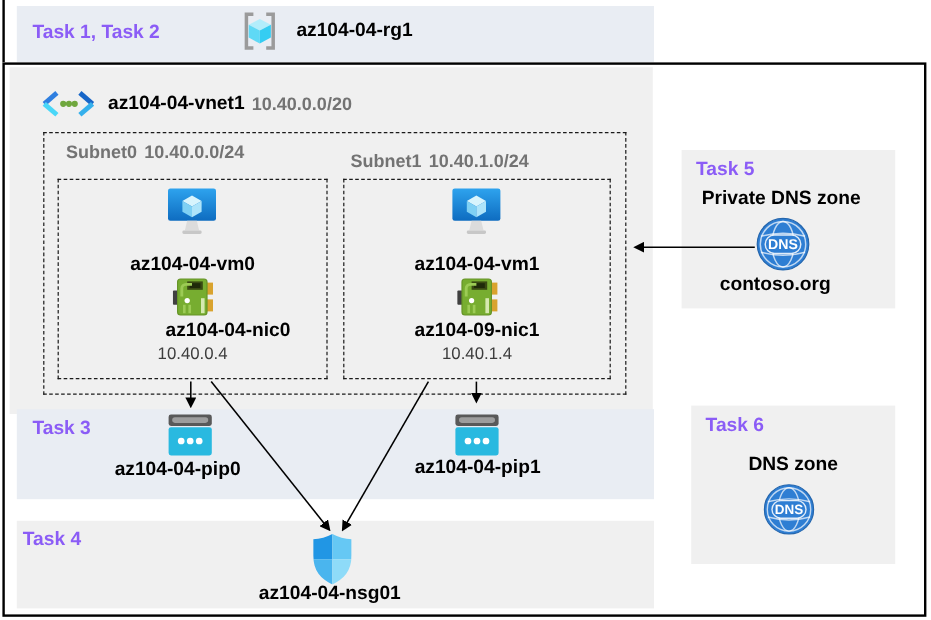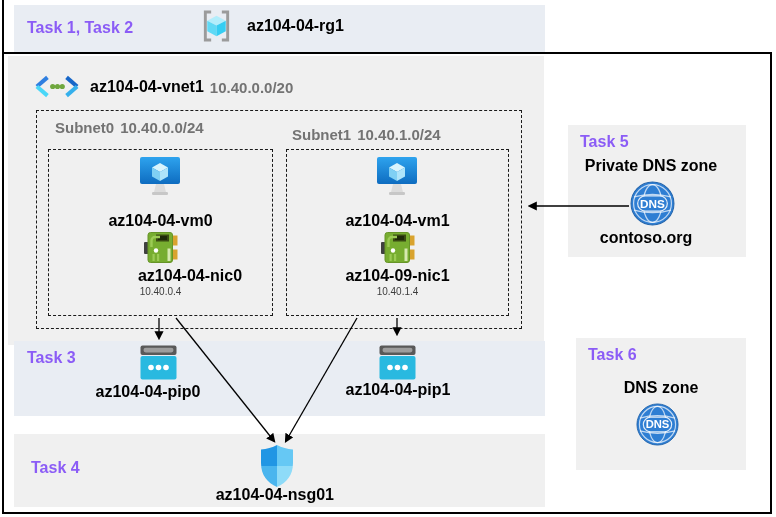--- a/index.html
+++ b/index.html
@@ -13,21 +13,21 @@
   .band-top{left:14px;top:5px;width:531px;height:47px;}
   .vnet-panel{left:8px;top:56px;width:536px;height:289px;}
   .band-task3{left:14px;top:341px;width:531px;height:75px;}
   .band-task4{left:14px;top:434px;width:531px;height:73px;}
   .box-task5{left:568px;top:125px;width:178px;height:132px;}
   .box-task6{left:576px;top:338px;width:170px;height:132px;}
   .task-label{font-size:16px;font-weight:bold;color:#8b5cf6;white-space:nowrap;}
   .res-label{font-size:16px;font-weight:bold;color:#000;white-space:nowrap;}
   .muted{font-weight:normal;color:#3d3d3d;}
   .sub-label{font-size:15px;font-weight:bold;color:#737373;white-space:nowrap;}
-  .ip-label{font-size:10px;font-weight:normal;color:#3d3d3d;}
+  .ip-label{font-size:14px;font-weight:normal;color:#3d3d3d;}
   .ctr{text-align:center;}
   .dashed{border:1px dashed #1a1a1a;box-sizing:border-box;}
   .dash-outer{left:36px;top:110px;width:486px;height:219px;}
   .dash-s0{left:48px;top:149px;width:225px;height:167px;}
   .dash-s1{left:286px;top:149px;width:223px;height:167px;}
   .overlay{left:0;top:0;width:776px;height:517px;pointer-events:none;}
   .row{display:flex;gap:6px;align-items:flex-end;}
 </style>
 </head>
 <body>
@@ -151,21 +151,21 @@
     <rect x="0.5" y="0.5" width="36" height="9.5" rx="2" fill="#595959"></rect>
     <rect x="3.5" y="2.8" width="30" height="4.6" rx="2.3" fill="#9d9d9d"></rect>
     <rect x="0.5" y="11" width="36" height="23.5" rx="2" fill="#29b9e0"></rect>
     <circle cx="11" cy="22.5" r="2.8" fill="#fff"></circle>
     <circle cx="18.5" cy="22.5" r="2.8" fill="#fff"></circle>
     <circle cx="26" cy="22.5" r="2.8" fill="#fff"></circle>
   </svg>
   <div class="abs res-label ctr" style="left:88px;width:120px;top:383px;">az104-04-pip0</div>
   <div class="abs res-label ctr" style="left:338px;width:120px;top:381px;">az104-04-pip1</div>
 
-  <div class="abs task-label" style="left:31px;top:441px;margin-top:18px;">Task 4</div>
+  <div class="abs task-label" style="left:19px;top:441px;">Task 4</div>
   <svg class="abs" style="left:260px;top:444px;" width="34" height="44" viewBox="0 0 34 44">
     <defs>
         <clipPath id="shieldClip">
       <path d="M17 1 C21.5 3.6 27.5 5.2 33 5.4 L33 19 C33 31.5 26.5 38.8 17 43 C7.5 38.8 1 31.5 1 19 L1 5.4 C6.5 5.2 12.5 3.6 17 1 Z"></path>
     </clipPath>
       </defs>
     <g clip-path="url(#shieldClip)">
       <rect x="0" y="0" width="17" height="22" fill="#2196e4"></rect>
       <rect x="17" y="0" width="17" height="22" fill="#66c8f4"></rect>
       <rect x="0" y="22" width="17" height="22" fill="#4ab5ee"></rect>

